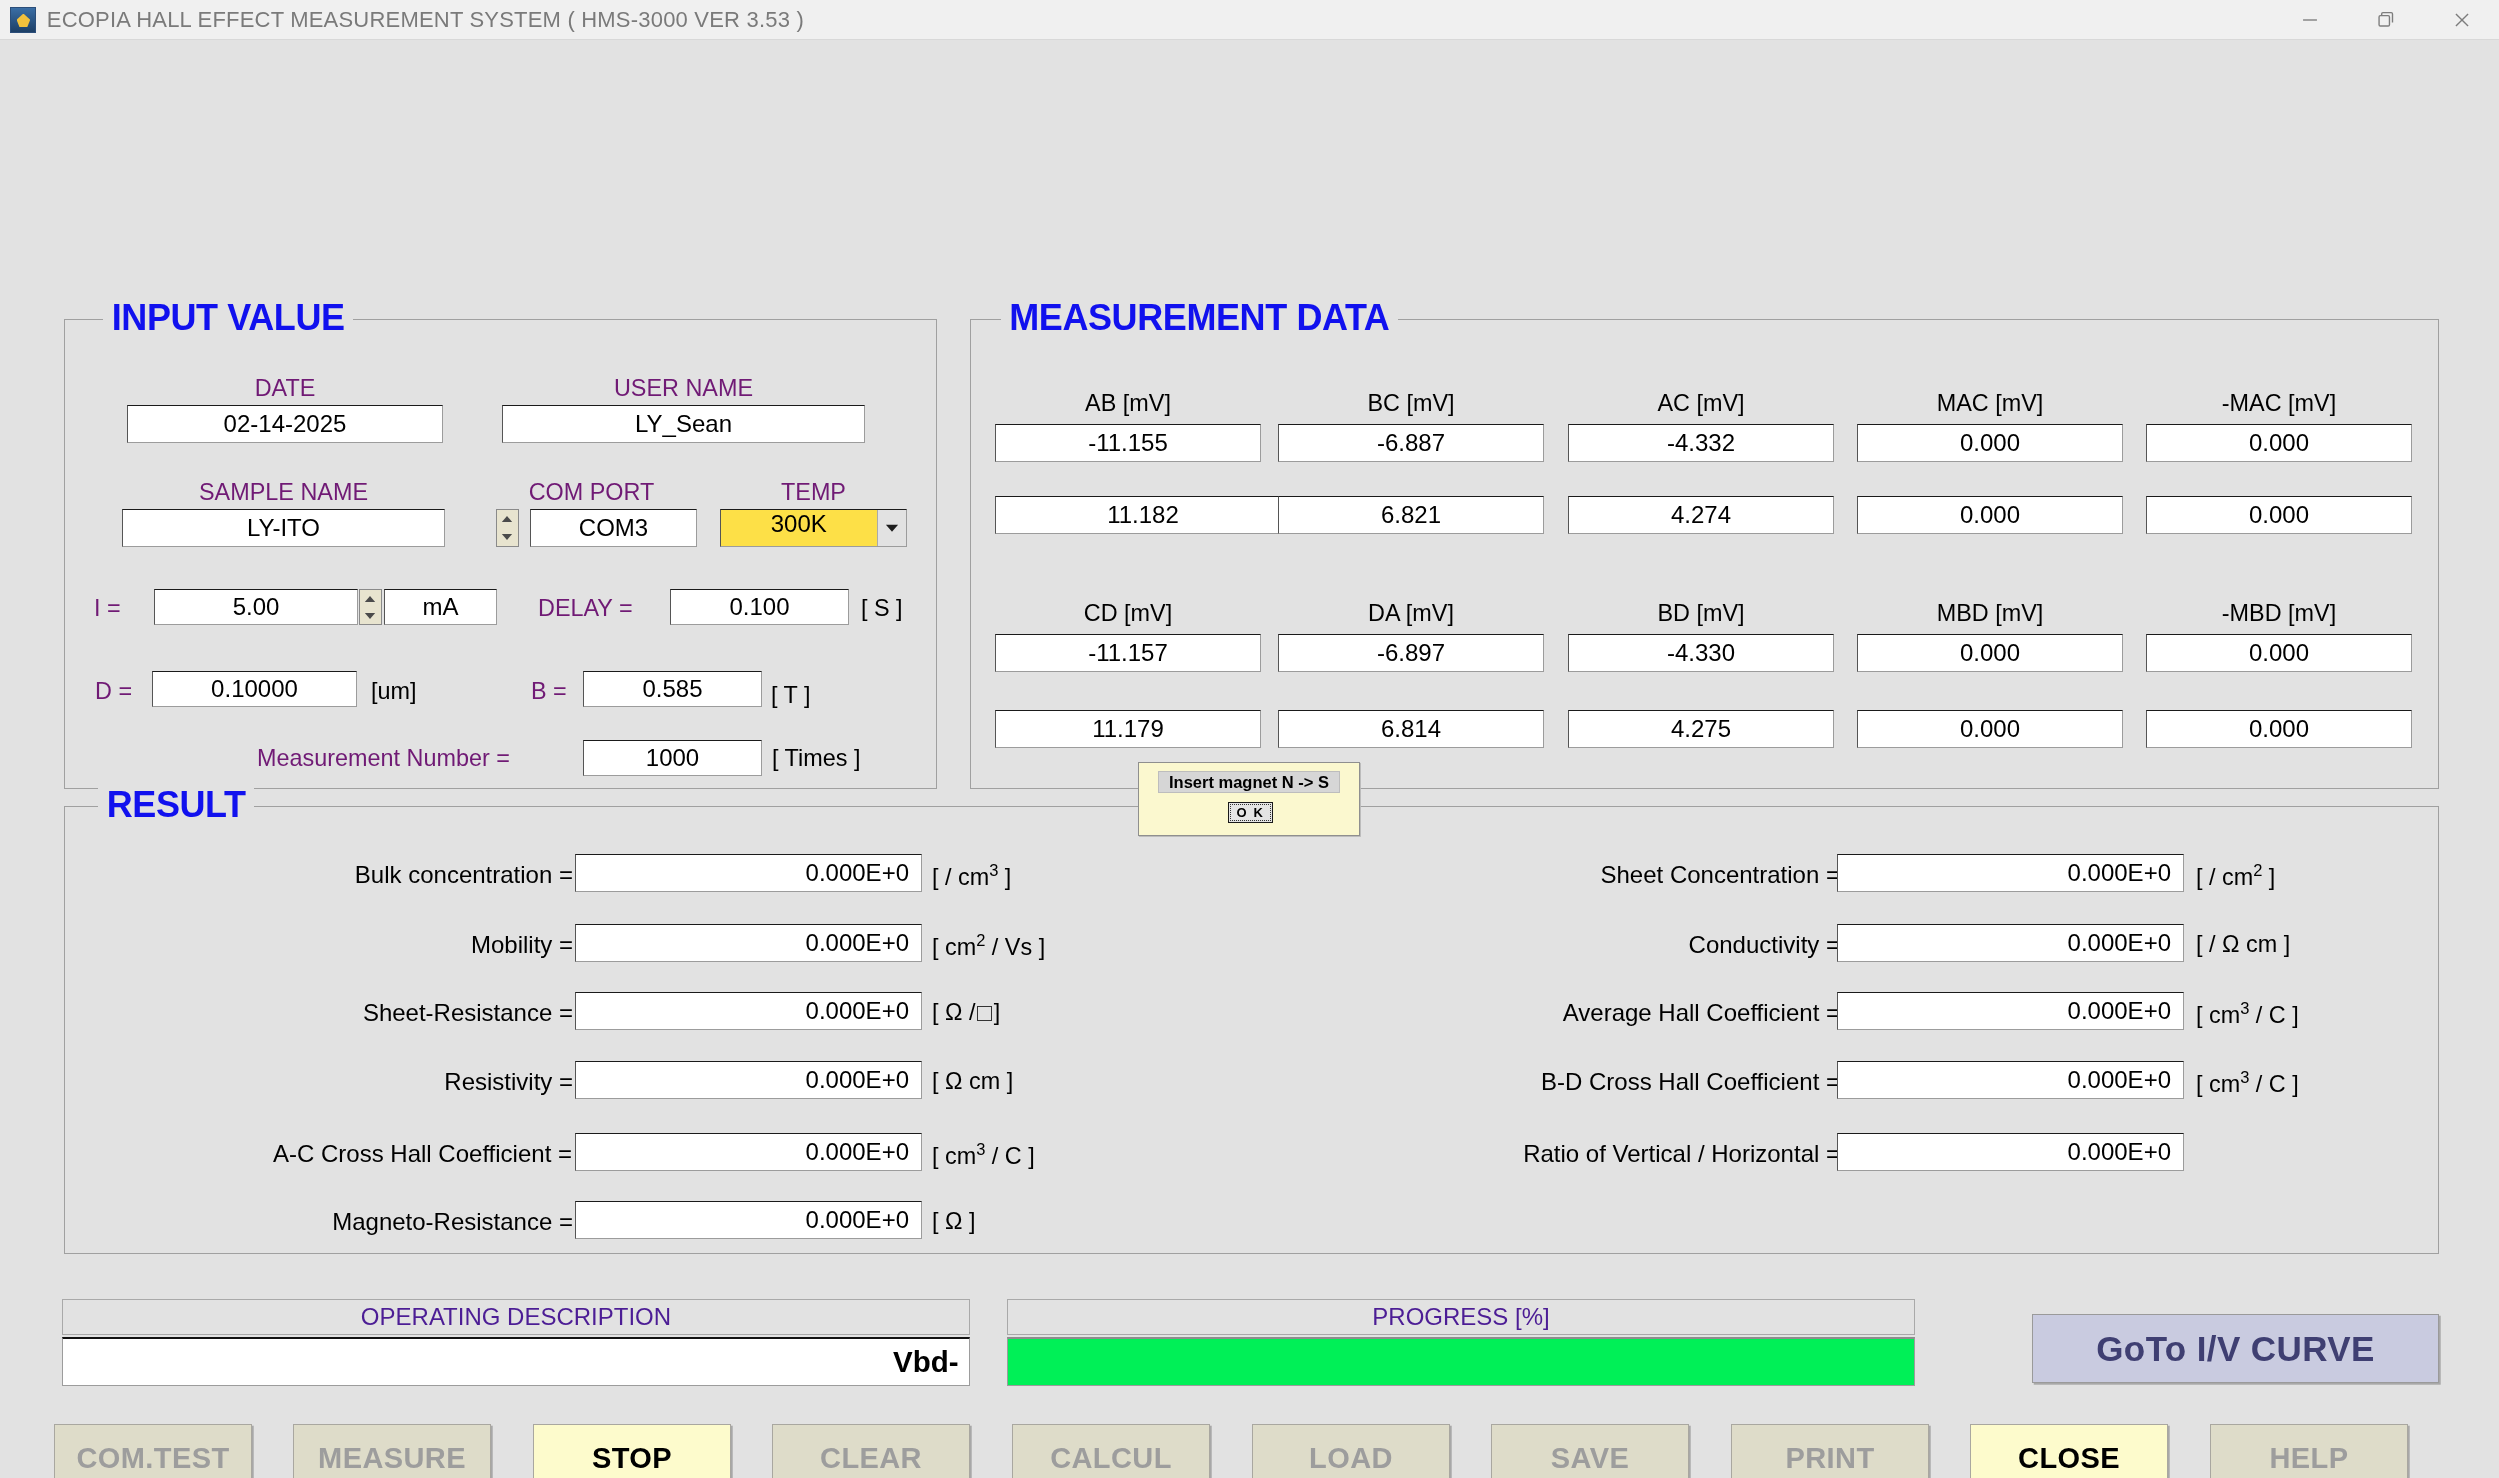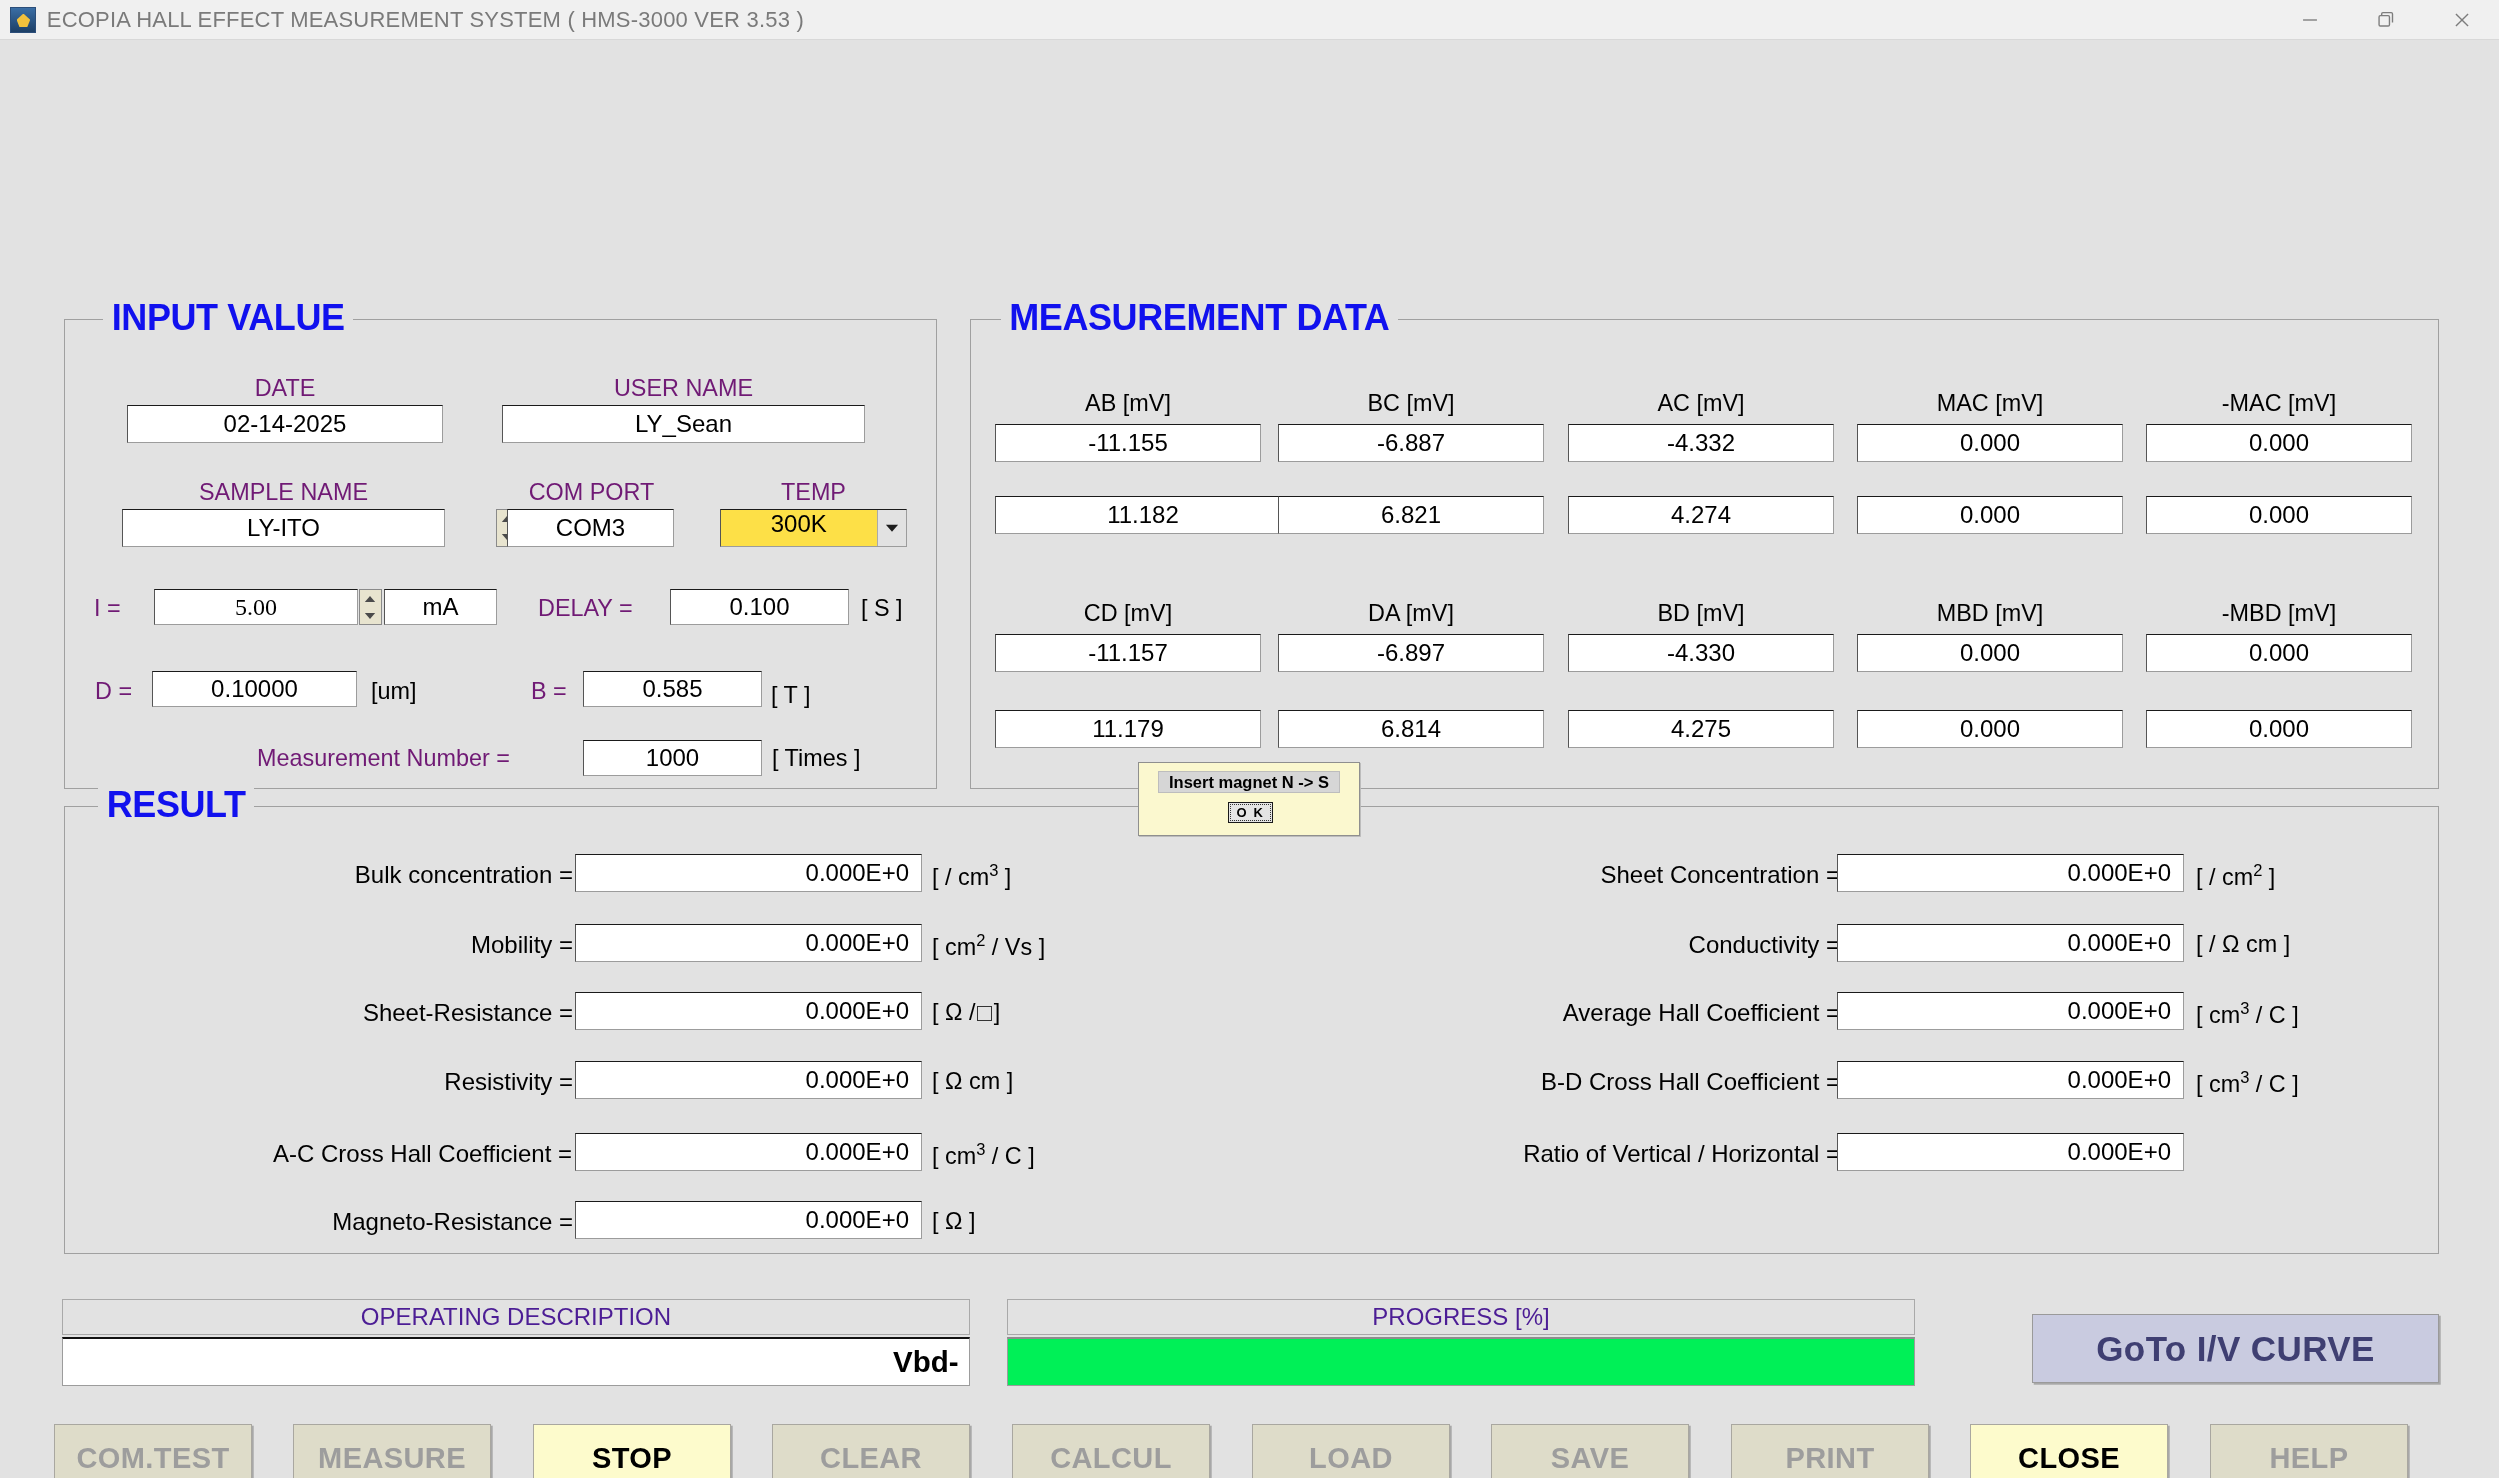--- a/index.html
+++ b/index.html
@@ -370,34 +370,34 @@
       <svg width="12" height="7.8" viewBox="0 0 14 9">
           <polygon points="7,1 13,8 1,8" fill="#4b4b4b"></polygon>
         </svg>
     </div>
     <div class="arw">
       <svg width="12" height="7.8" viewBox="0 0 14 9">
           <polygon points="7,8 1,1 13,1" fill="#4b4b4b"></polygon>
         </svg>
     </div>
   </div>
-  <div class="tbox" style="left:507px; top:469px; width:167px; height:38px;">COM3</div>
+  <div class="tbox" style="left:530px; top:469px; width:167px; height:38px;">COM3</div>
 
   <div class="lbl c" style="left:720px; top:439px; width:187px;">TEMP</div>
   <div class="combo" style="left:720px; top:469px; width:187px; height:38px;">
     <span class="cval">300K</span>
     <span class="carrow">
       <svg width="14" height="8.7" viewBox="0 0 16 10">
           <polygon points="8,9 1,1 15,1" fill="#1d1d1d"></polygon>
         </svg>
     </span>
   </div>
 
   <div class="lbl" style="left:94px; top:555px;">I  =</div>
-  <div class="tbox" style="left:154px; top:549px; width:204px; height:36px;font-family:Liberation Serif, serif;">5.00</div>
+  <div class="tbox" style="left:154px; top:549px; width:204px; height:36px;">5.00</div>
   <div class="spin" style="left:359px; top:549px; height:36px;">
     <div class="arw">
       <svg width="12" height="7.8" viewBox="0 0 14 9">
           <polygon points="7,1 13,8 1,8" fill="#4b4b4b"></polygon>
         </svg>
     </div>
     <div class="arw">
       <svg width="12" height="7.8" viewBox="0 0 14 9">
           <polygon points="7,8 1,1 13,1" fill="#4b4b4b"></polygon>
         </svg>

